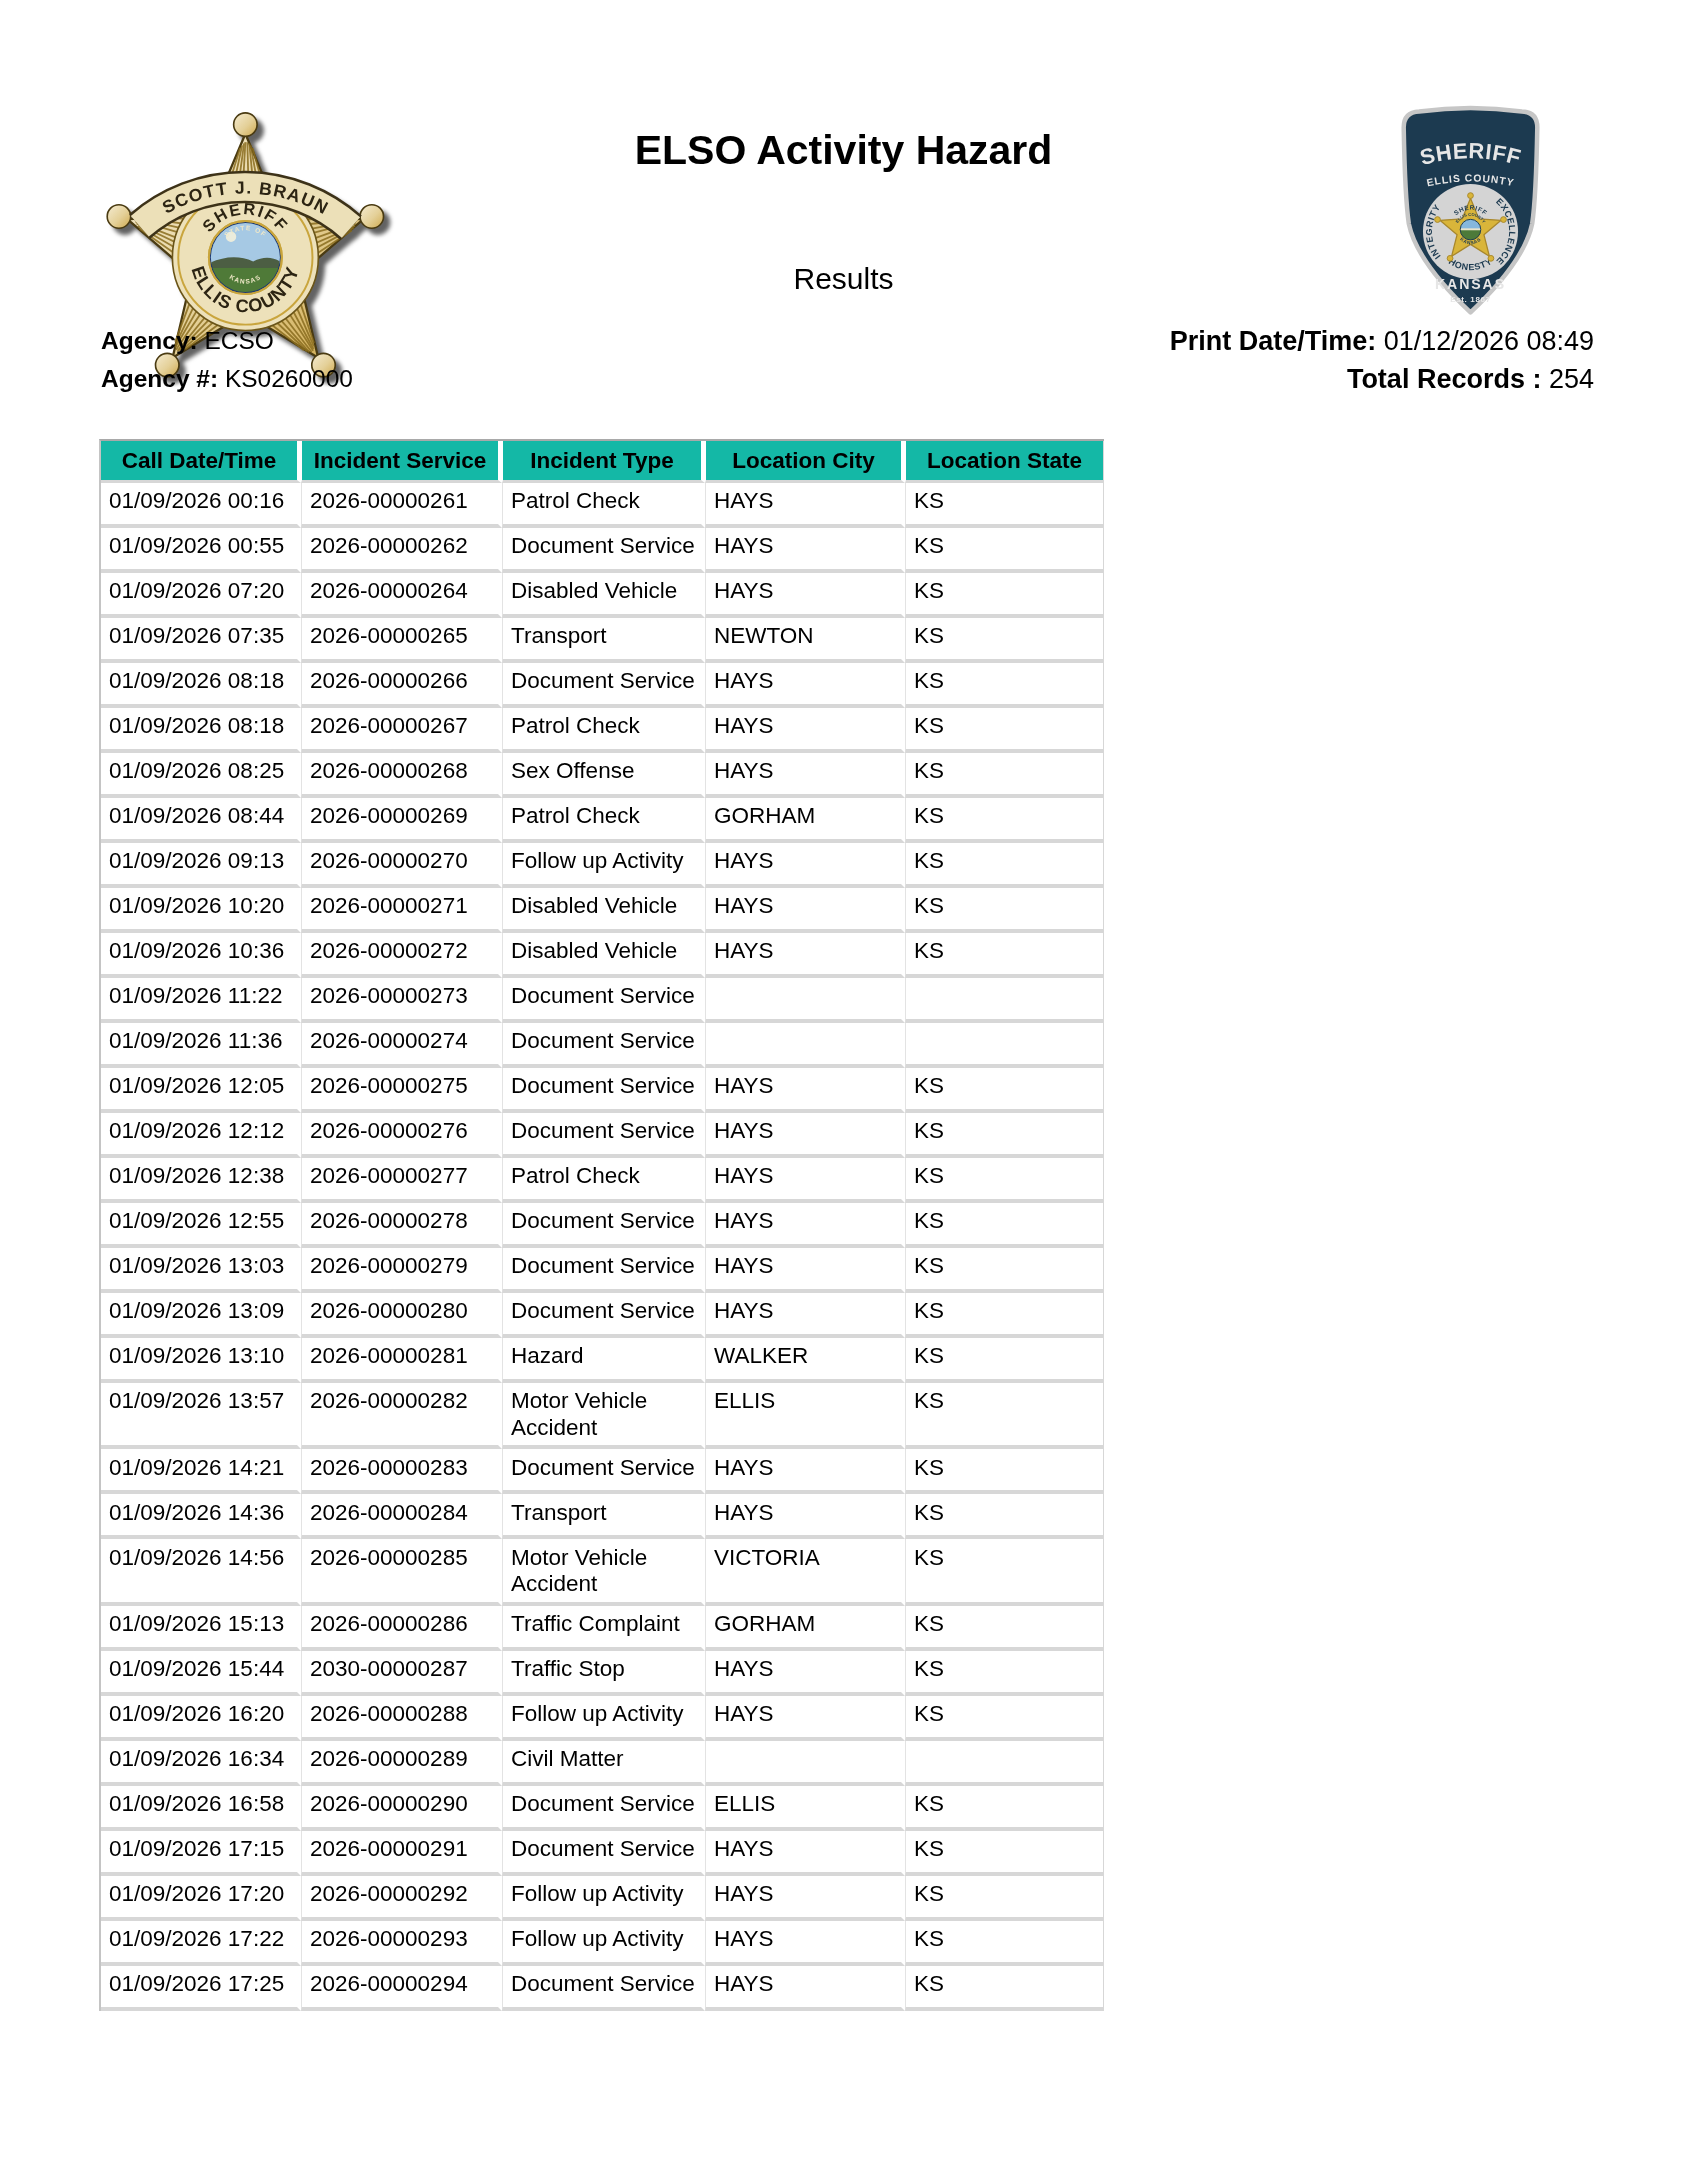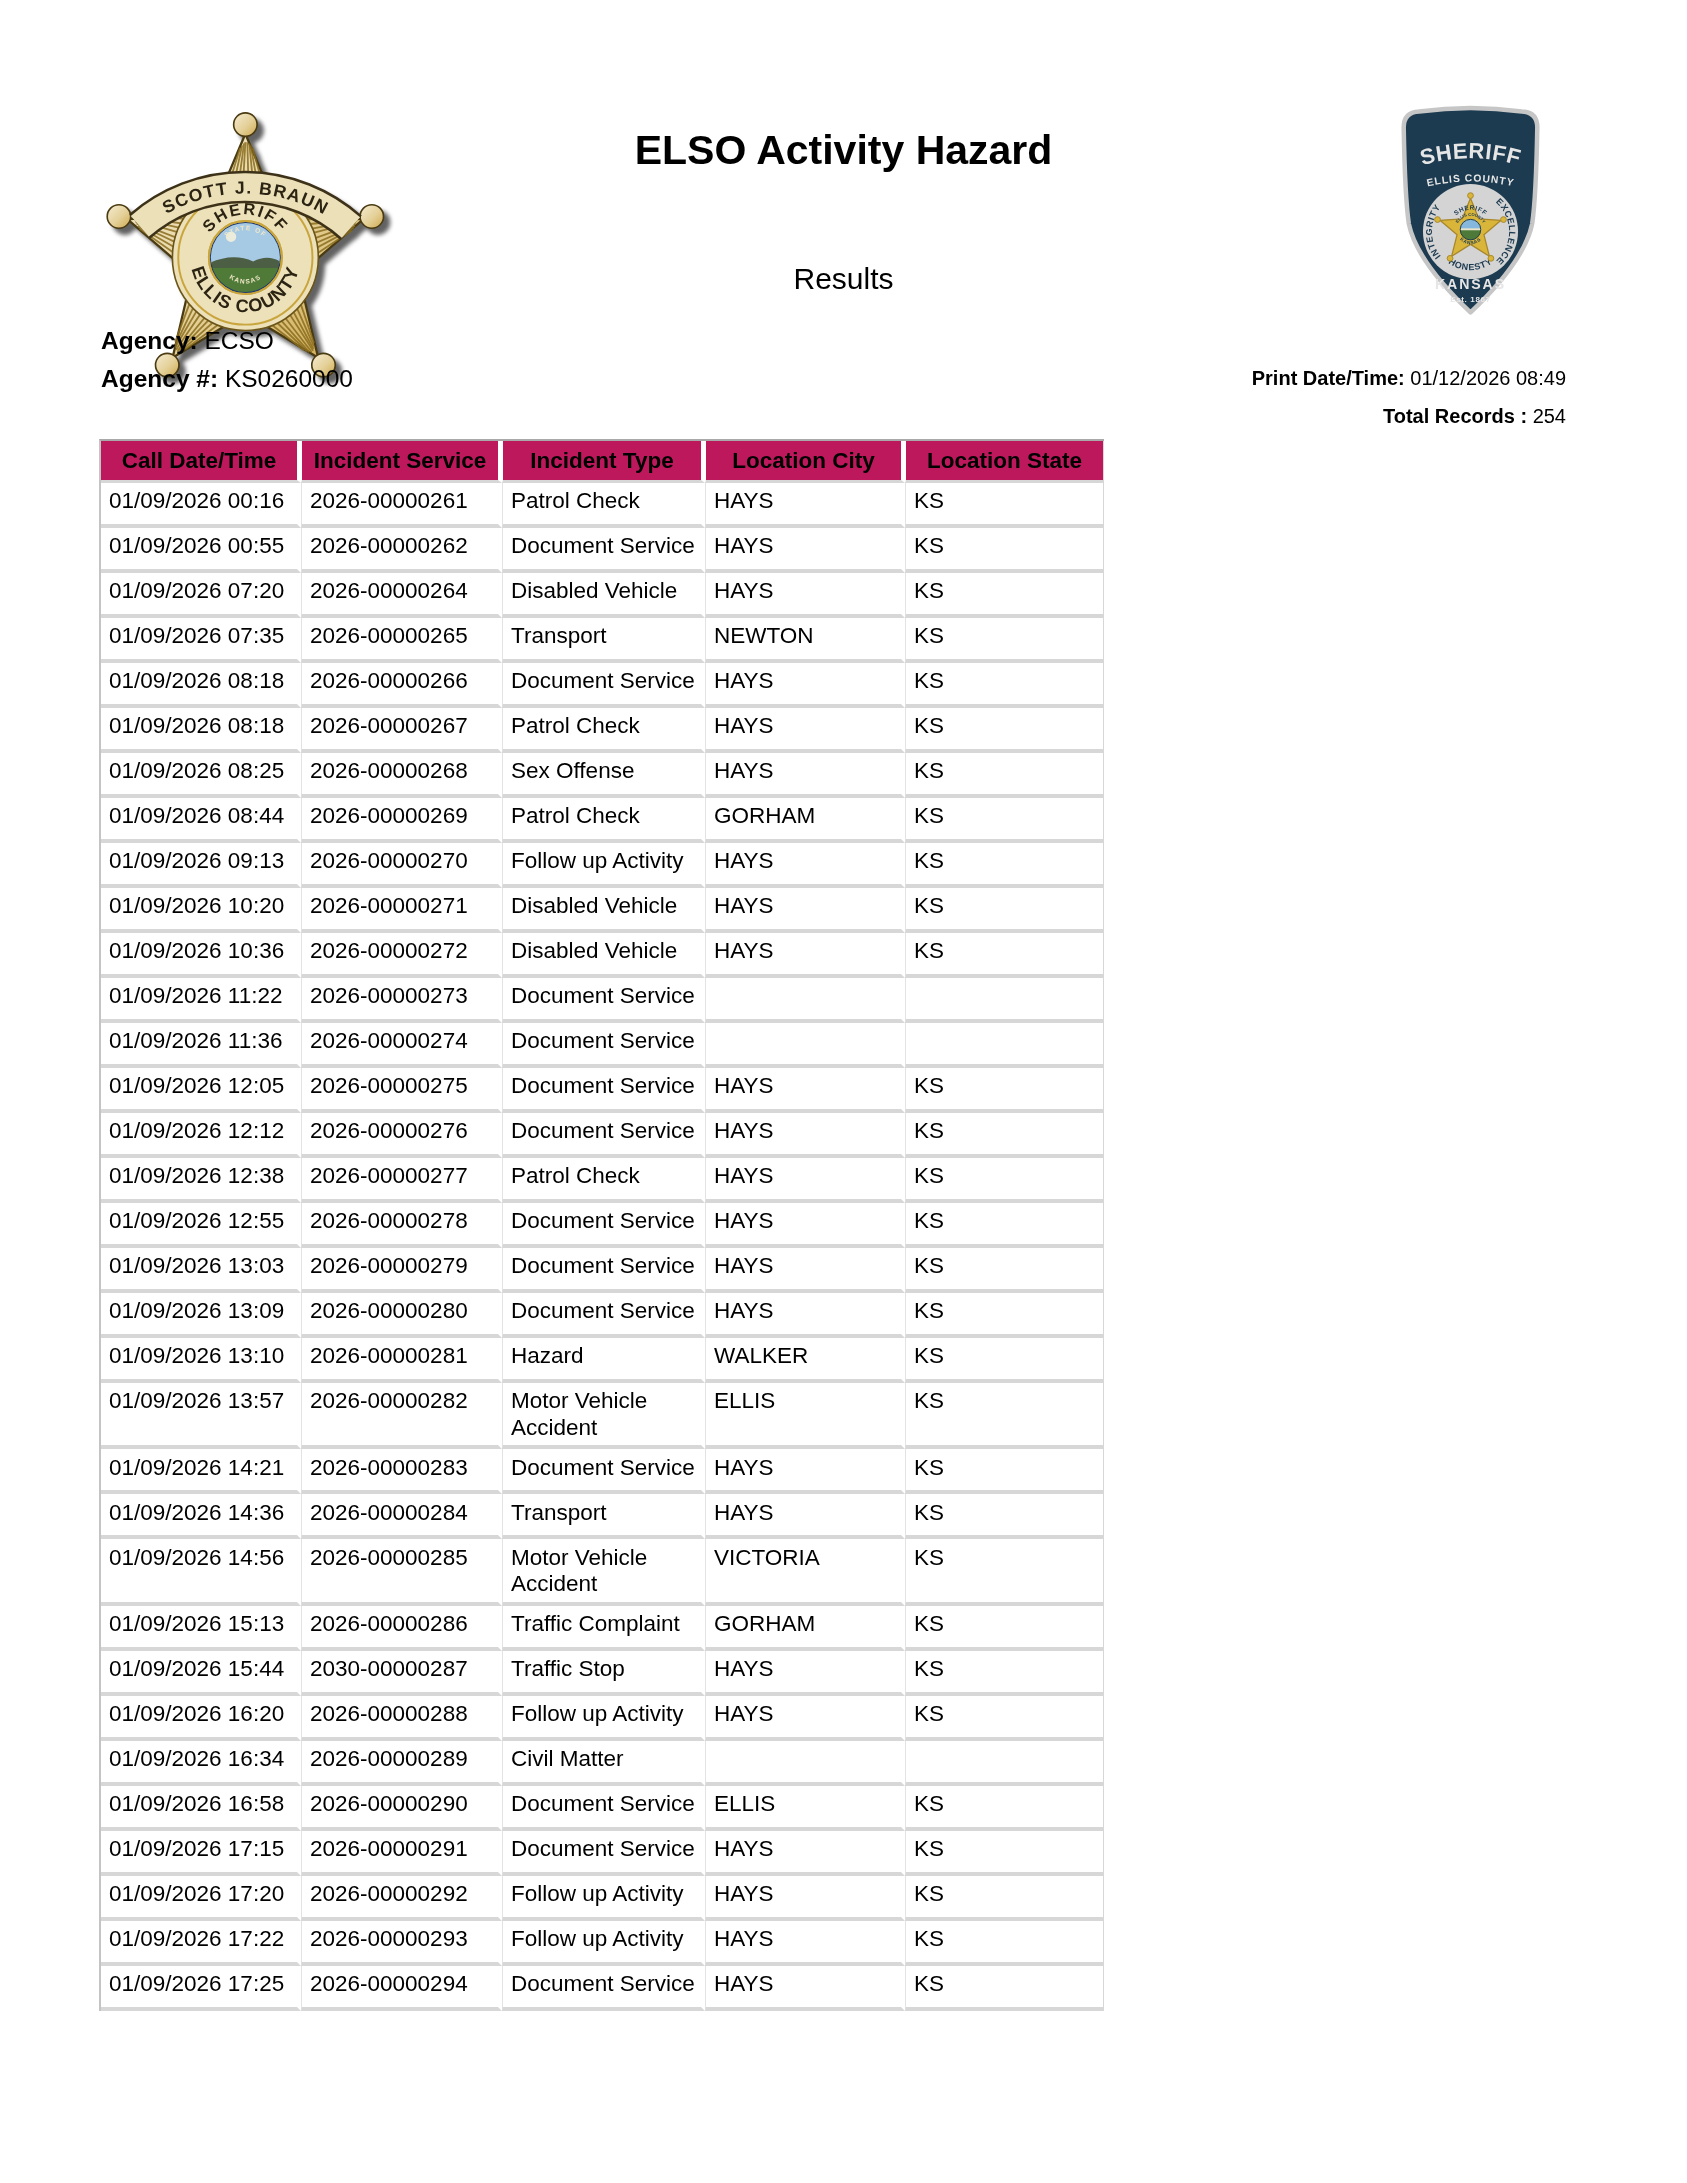--- a/index.html
+++ b/index.html
@@ -7,32 +7,32 @@
         font-family:"Liberation Sans","DejaVu Sans",sans-serif;color:#000;}
 
   
   .title{position:absolute;top:127px;left:0;right:0;text-align:center;
          font-size:41px;font-weight:700;}
   .subtitle{position:absolute;top:262px;left:0;right:0;text-align:center;
             font-size:30px;font-weight:400;}
 
   
   .meta-left{position:absolute;left:101px;top:322px;font-size:24.5px;line-height:38px;}
-  .meta-right{position:absolute;right:121px;top:322px;font-size:20px;line-height:38px;text-align:right;margin-top:37px;}
+  .meta-right{position:absolute;right:93px;top:322px;font-size:27px;line-height:38px;text-align:right;}
   .lbl{font-weight:700;}
 
   
   .star-badge{position:absolute;left:102px;top:105px;width:290px;height:292px;
               filter:drop-shadow(6px 6.6px 2px rgba(45,45,45,0.75));}
   .patch-badge{position:absolute;left:1387px;top:99px;width:167px;height:224px;}
 
   
   table.report{position:absolute;left:99px;top:439px;border-collapse:separate;border-spacing:0;
                table-layout:fixed;border-top:2px solid #a9a9a9;border-left:2px solid #c4c4c4;}
-  table.report th{background:#be185d;font-weight:700;font-size:22.5px;text-align:center;
+  table.report th{background:#14b8a6;font-weight:700;font-size:22.5px;text-align:center;
       vertical-align:middle;box-sizing:border-box;height:42px;padding:1.3px 2.6px;
       border-right:4px solid #ffffff;border-bottom:3.3px solid #d7d7d7;border-left:0.7px solid #ffffff;}
   table.report th:first-child{border-left:none;}
   table.report th:last-child{border-right:1.3px solid #d7d7d7;}
   table.report td{background:#ffffff;font-size:22.5px;vertical-align:top;box-sizing:border-box;
       height:45px;line-height:26.5px;padding:5.3px 4px 4px 8px;
       border-right:4px solid #ffffff;border-left:0.7px solid #e3e3e3;border-bottom:4.6px solid #d7d7d7;}
   table.report td:first-child{border-left:none;}
   table.report td:last-child{border-right:1.3px solid #d7d7d7;}
 

